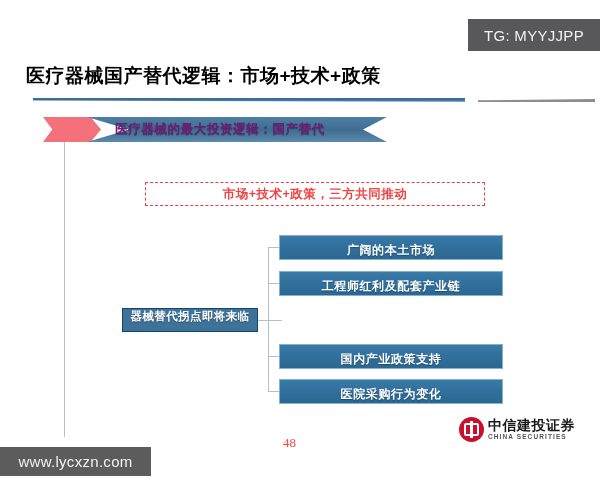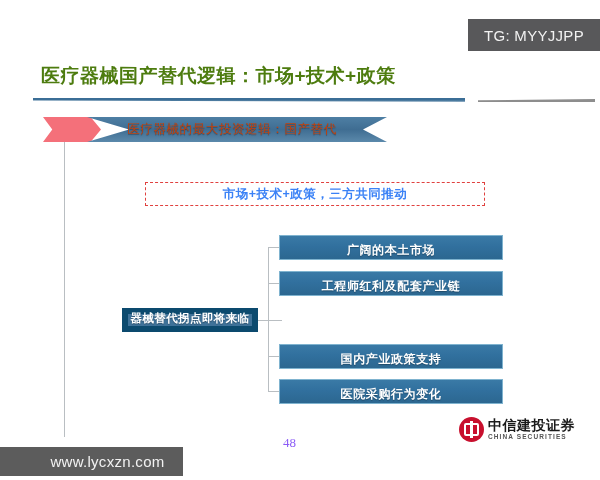--- a/index.html
+++ b/index.html
@@ -37,31 +37,30 @@
     height: 32px;
     font-size: 15px;
   }
   #wm-site {
     left: 0;
     bottom: 15px;
     width: 151px;
     height: 29px;
     font-size: 15px;
     background: #5c5c5c;
-    padding-left: 32px;
   }
 
   
   #title {
     position: absolute;
-    left: 41px;
+    left: 26px;
     top: 52px;
     font-size: 19px;
     font-weight: bold;
-    color: #4d7c0f;
+    color: #000000;
     letter-spacing: 0.5px;
     white-space: nowrap;
   }
 
   
   #divider-wrap {
     position: absolute;
     left: 0; top: 86px;
     width: 600px; height: 10px;
   }
@@ -95,28 +94,28 @@
   }
   #banner-blue {
     position: absolute;
     left: 44px; top: 0;
     width: 300px; height: 25px;
     background: linear-gradient(to bottom, #4e7fa4 0%, #3f6d92 50%, #5b89ab 100%);
     clip-path: polygon(0 0, 100% 0, 92% 50%, 100% 100%, 0 100%, 14% 50%);
   }
   #banner-text {
     position: absolute;
-    left: 44px; top: 0;
+    left: 32px; top: 0;
     width: 290px; height: 25px;
     display: flex;
     align-items: center;
     justify-content: center;
-    color: #c2410c;
+    color: #701a75;
     font-size: 12.5px;
-    font-weight: normal;
+    font-weight: bold;
     letter-spacing: 0.6px;
     white-space: nowrap;
     text-shadow: 0 1px 1px rgba(0,0,0,.35);
   }
 
   
   #spine {
     position: absolute;
     left: 64px; top: 131px;
     width: 1px; height: 295px;
@@ -131,35 +130,35 @@
     border: 1.5px dashed #e0413f;
     box-sizing: border-box;
     display: flex;
     align-items: center;
     justify-content: center;
     background: #ffffff;
   }
   #callout-text {
     font-size: 12.5px;
     font-weight: bold;
-    color: #3b82f6;
+    color: #ef4444;
     letter-spacing: 0.5px;
     white-space: nowrap;
   }
 
   
   #label-box {
     position: absolute;
     left: 122px; top: 297px;
     width: 136px; height: 24px;
     background: #3f7299;
-    border: 6px solid #0c4a6e;
+    border: 1px solid #0c4a6e;
     box-sizing: border-box;
     display: flex;
-    align-items: flex-end;
+    align-items: flex-start;
     justify-content: center;
   }
   #label-box-text {
     color: #ffffff;
     font-size: 11.5px;
     font-weight: bold;
     letter-spacing: 0.4px;
     white-space: nowrap;
     text-shadow: 0 1px 1px rgba(0,0,0,.3);
   }
@@ -210,21 +209,21 @@
     white-space: nowrap;
     text-shadow: 0 1px 1px rgba(0,0,0,.3);
   }
 
   
   #page-num {
     position: absolute;
     left: 283px; top: 424px;
     font-family: "Liberation Serif", serif;
     font-size: 13px;
-    color: #8b5cf6;
+    color: #ef4444;
   }
 
   
   #logo {
     position: absolute;
     left: 459px; top: 405px;
     width: 131px; height: 26px;
     display: flex;
     align-items: center;
   }

